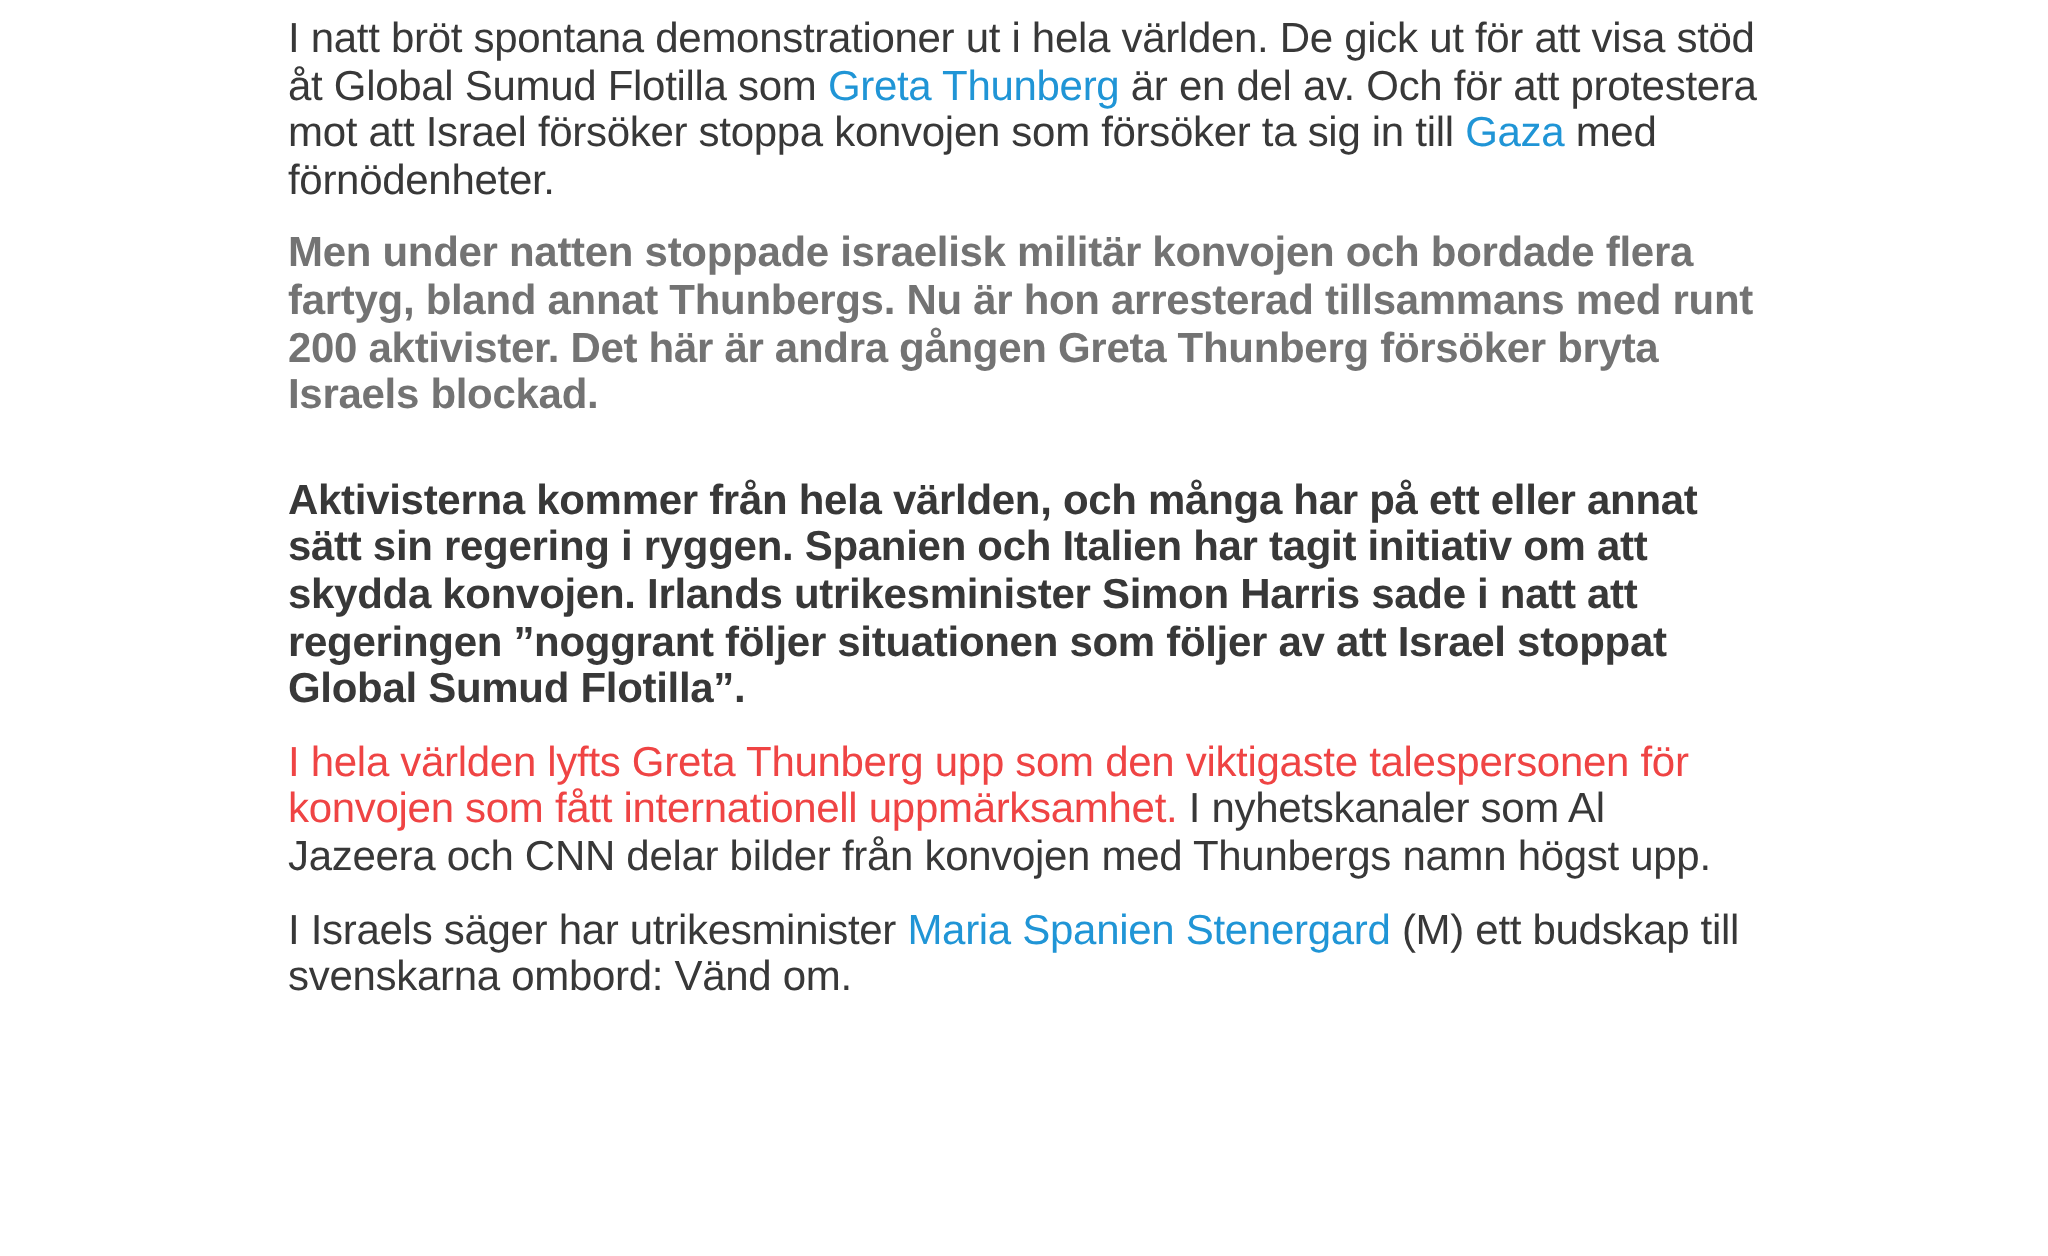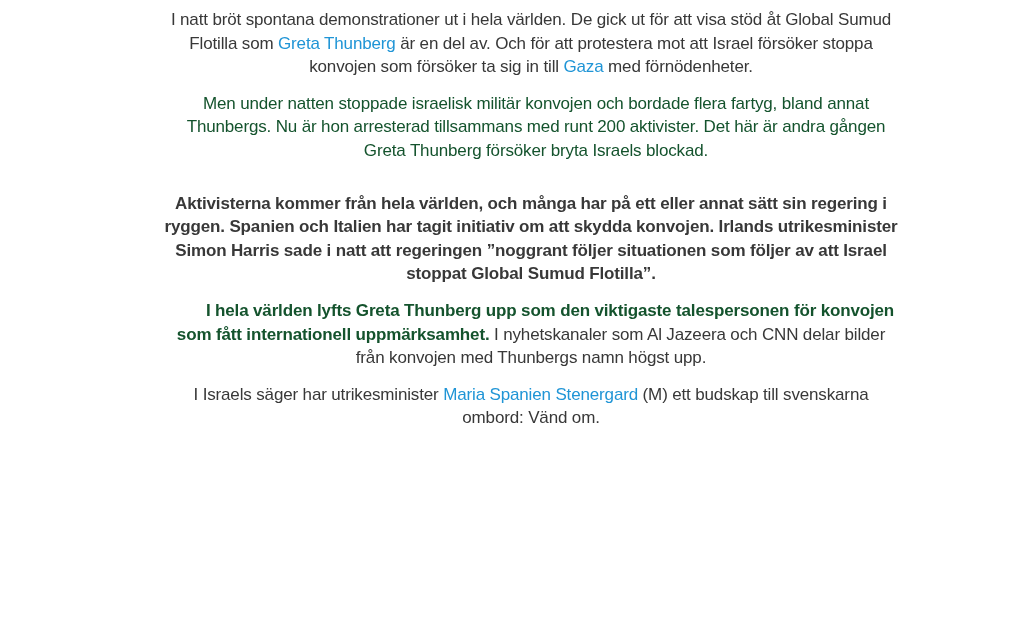--- a/index.html
+++ b/index.html
@@ -9,46 +9,43 @@
   }
   .page {
     width: 1024px;
     height: 628px;
     background: #ffffff;
     overflow: hidden;
     position: relative;
   }
   .article {
     position: absolute;
-    left: 163px;
+    left: 144px;
     top: 8px;
     width: 736px;
     font-family: "Liberation Sans", "DejaVu Sans", sans-serif;
-    font-size: 17px;
+    font-size: 21px;
     line-height: 23.6px;
     letter-spacing: -0.15px;
     color: #383838;
-    text-align: center;
   }
   .article p {
     margin: 0 0 13px 0;
   }
   .article p.section-gap {
     margin-top: 29px;
     font-weight: bold;
   }
   .bold {
-    font-weight: 700;
-    color: #14532d;
-    margin-left: 38px;
+    font-weight: 400;
+    color: #ef4444;
   }
   p.bold-para {
-    font-weight: 400;
-    color: #14532d;
-    margin-left: 10px;
+    font-weight: 700;
+    color: #737373;
   }
   a.link {
     color: #2095d6;
     text-decoration: none;
     cursor: pointer;
   }
 </style>
 </head>
 <body>
 

